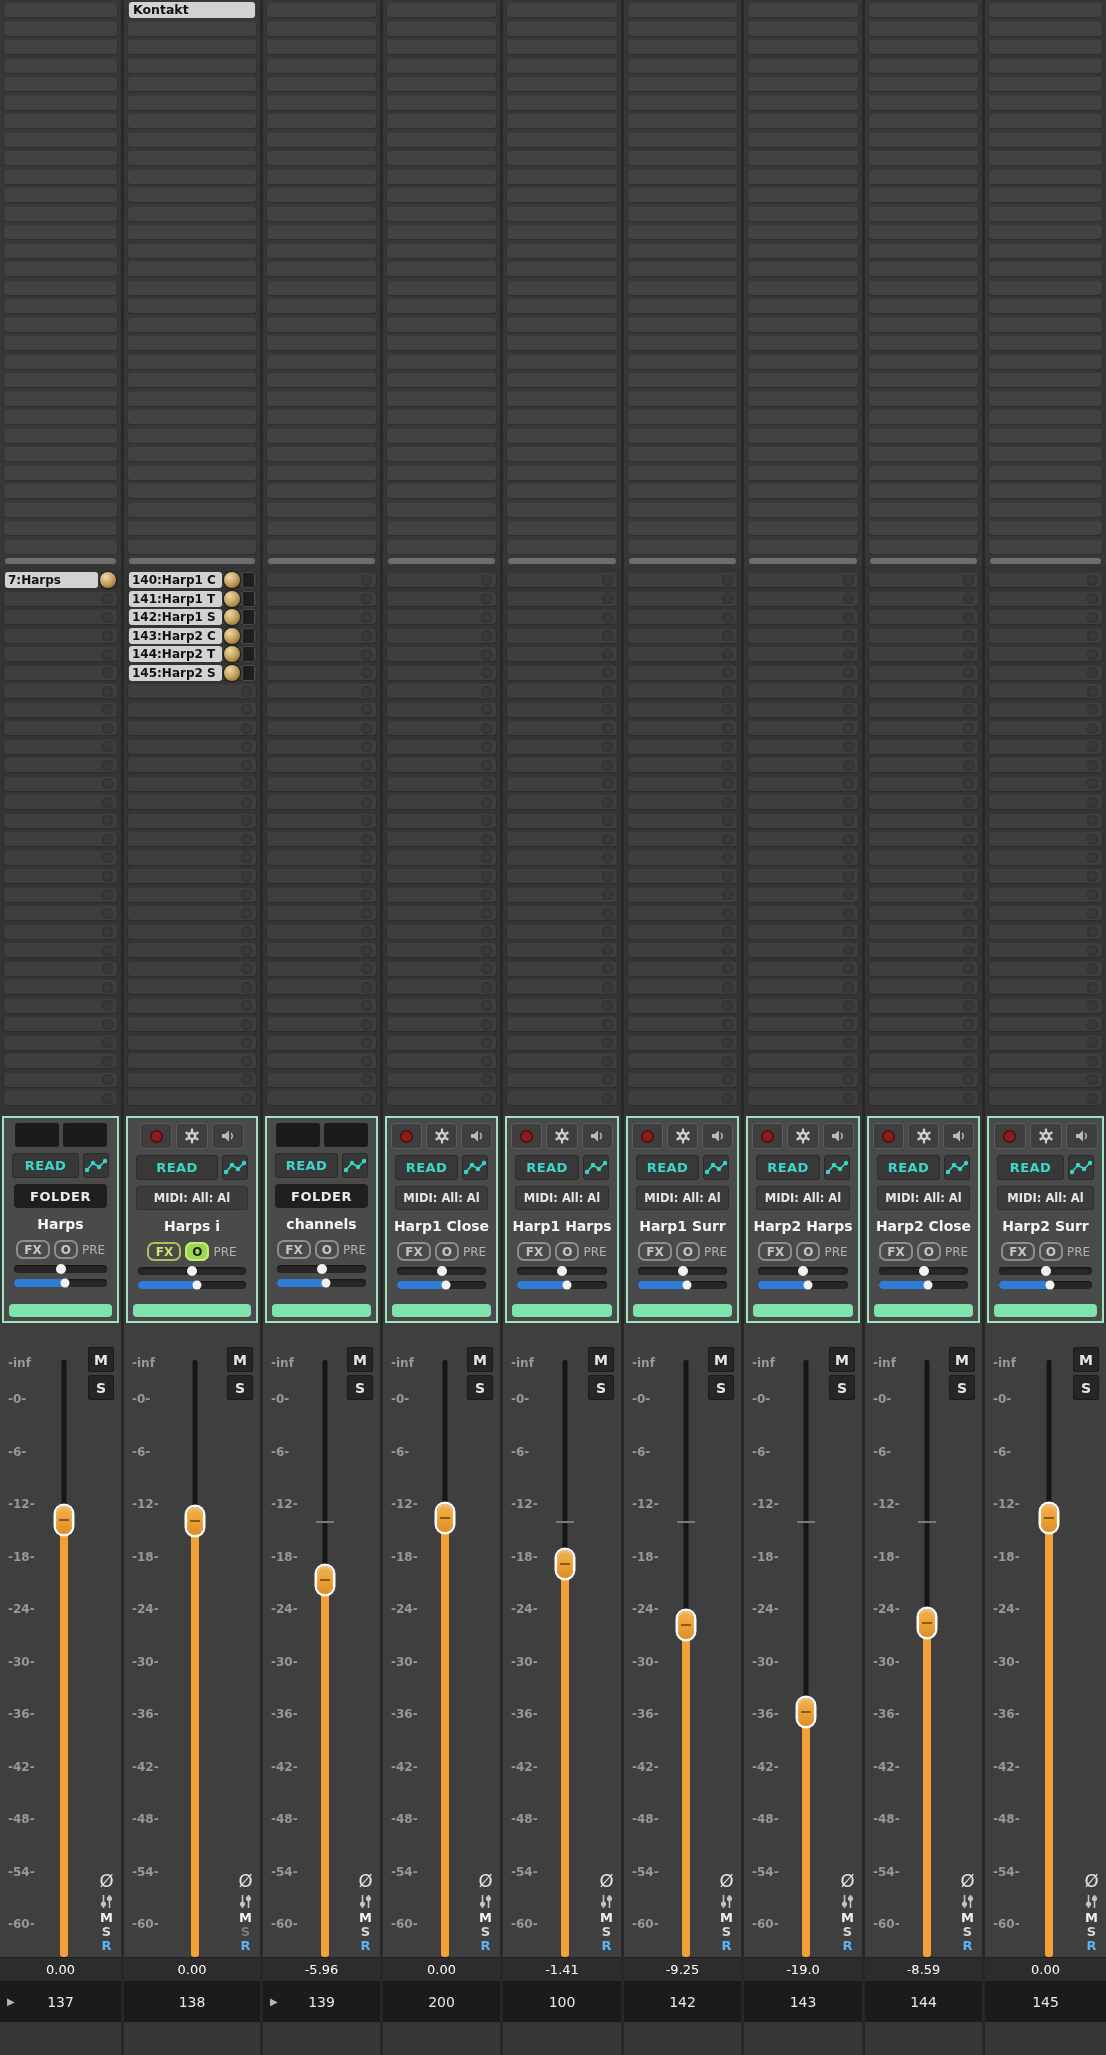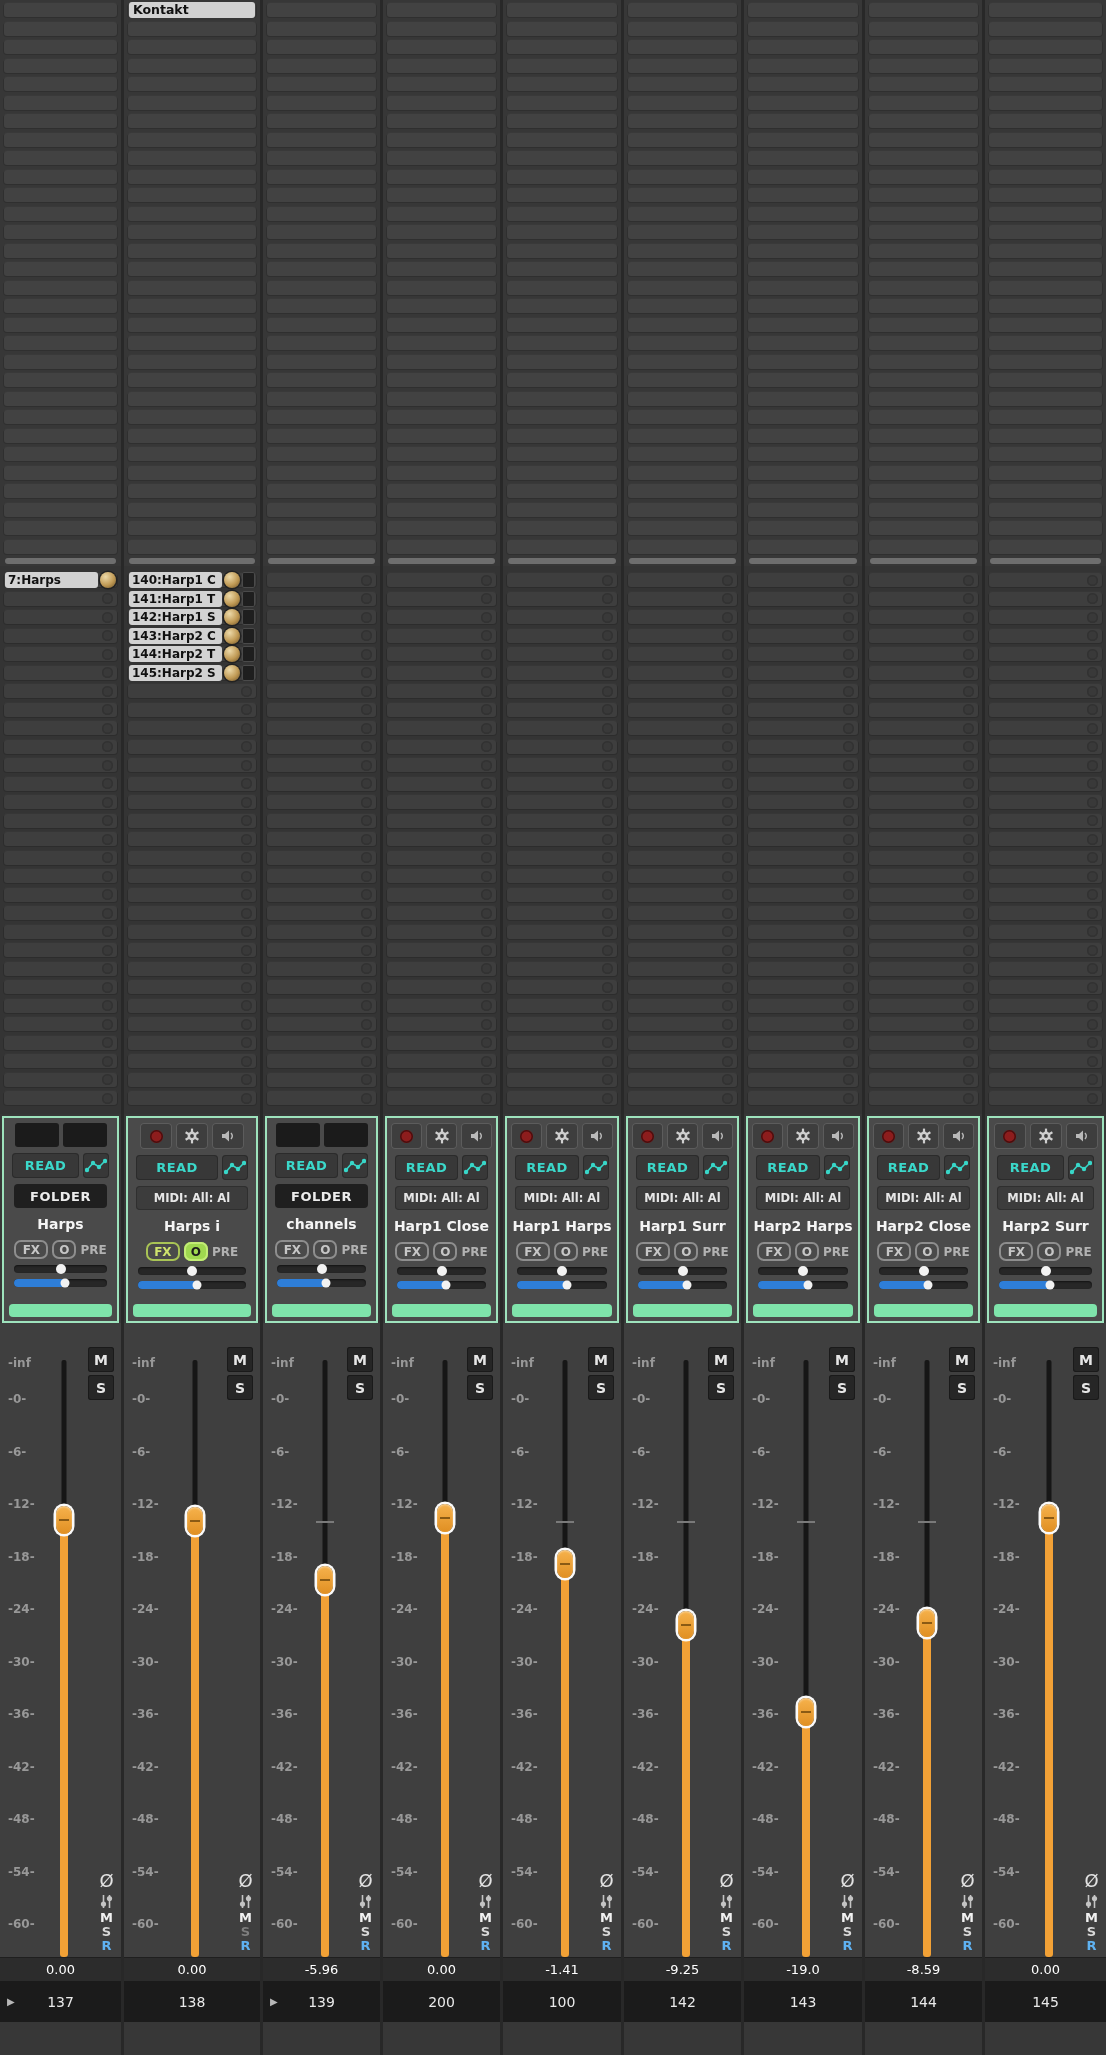--- a/index.html
+++ b/index.html
@@ -51,21 +51,21 @@
   .mode-btn.midi{background:#3c3c3c;color:#e6e6e6;font-size:11.5px;flex:1;margin:0 4px;
                  box-shadow:inset 0 0 0 1px #2f2f2f;}
   .tname{color:#f5f5f5;font-size:14px;font-weight:bold;text-align:center;height:20px;line-height:20px;
          overflow:hidden;white-space:nowrap;}
   .pill{height:19px;border-radius:7px;box-shadow:inset 0 0 0 2px #8e8e8e;color:#c6c6c6;font-size:12px;
         font-weight:bold;display:flex;align-items:center;justify-content:center;box-sizing:border-box;}
   .pill.fx{width:34px;}
   .pill.o{width:24px;}
   .pill.fx.active{color:#cfe46d;box-shadow:inset 0 0 0 2px #a9c455;}
   .pill.o.active{background:#9fd84f;color:#1c1c1c;box-shadow:inset 0 0 0 2px #c2ec75;}
-  .pre{color:#b2b2b2;font-size:12px;font-weight:bold;}
+  .pre{color:#b2b2b2;font-size:12px;font-weight:normal;}
   .slider{height:8px;margin:0 6px;background:#272727;border-radius:4px;position:relative;
           box-shadow:inset 0 1px 2px rgba(0,0,0,0.55);}
   .pan-thumb{position:absolute;top:50%;width:10px;height:10px;border-radius:50%;background:#f2f2f2;
              transform:translate(-50%,-50%);}
   .width-fill{position:absolute;left:0;top:0;bottom:0;background:#2e7ed8;border-radius:4px;}
   .width-thumb{position:absolute;top:50%;width:9px;height:9px;border-radius:50%;background:#f2f2f2;
                transform:translate(-50%,-50%);}
   .green-bar{margin-top:auto;height:13px;background:#7fe4ab;border-radius:4px;margin-left:1px;margin-right:1px;}
 
   

